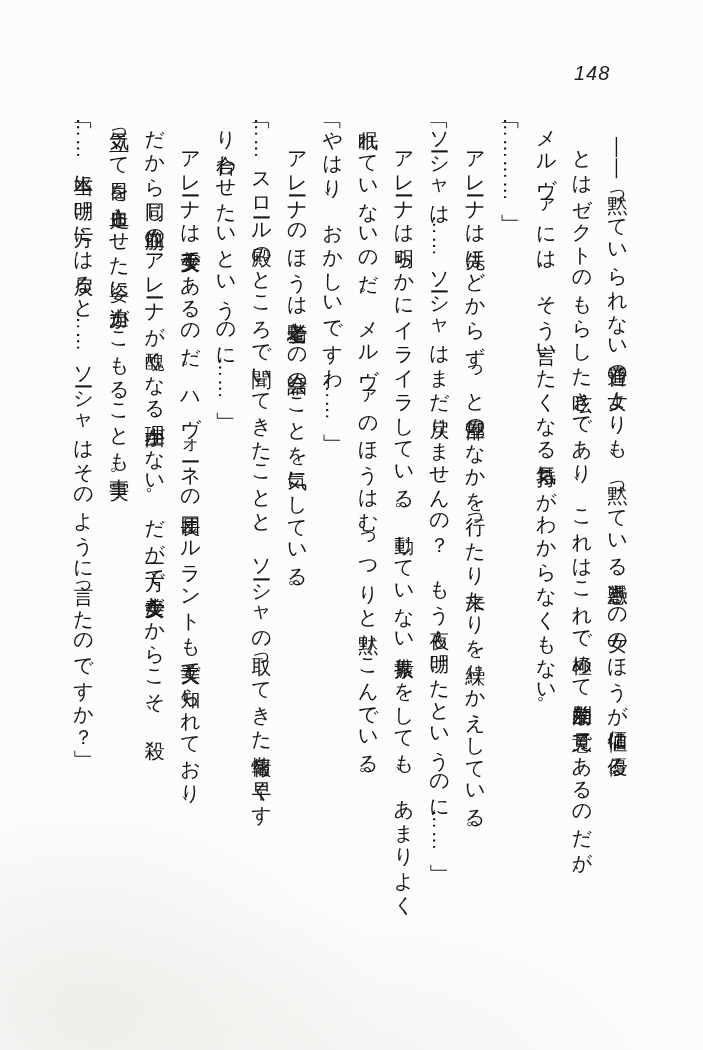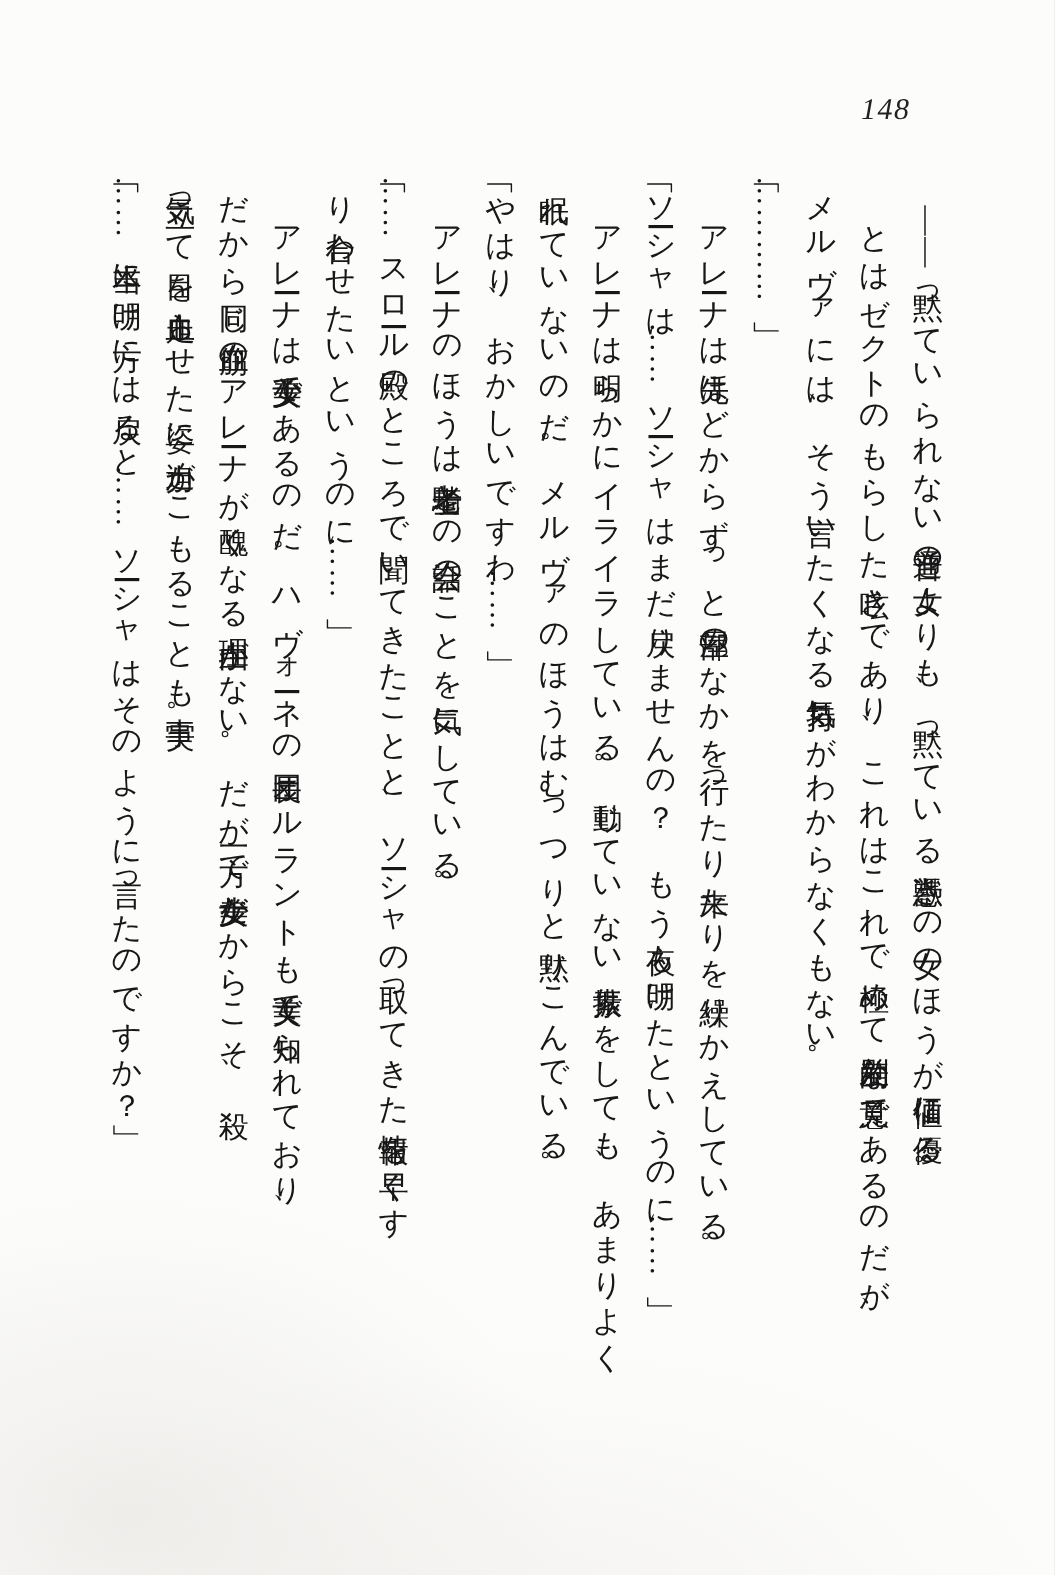--- a/index.html
+++ b/index.html
@@ -10,21 +10,21 @@
   .page {
     position: relative;
     width: 703px;
     height: 1050px;
     margin: 0 auto;
     overflow: hidden;
     background:
       radial-gradient(ellipse 420px 300px at 12% 96%, rgba(228,226,222,0.55) 0%, rgba(228,226,222,0) 70%),
       radial-gradient(ellipse 500px 260px at 50% 103%, rgba(235,233,230,0.45) 0%, rgba(235,233,230,0) 70%),
       #fcfcfb;
-    font-family: Liberation Serif, serif;
+    font-family: Liberation Sans, sans-serif;
     color: #1b1b1b;
   }
   .page-number {
     position: absolute;
     top: 62px;
     left: 574px;
     font-size: 20px;
     font-style: italic;
     letter-spacing: 1px;
     color: #222;

